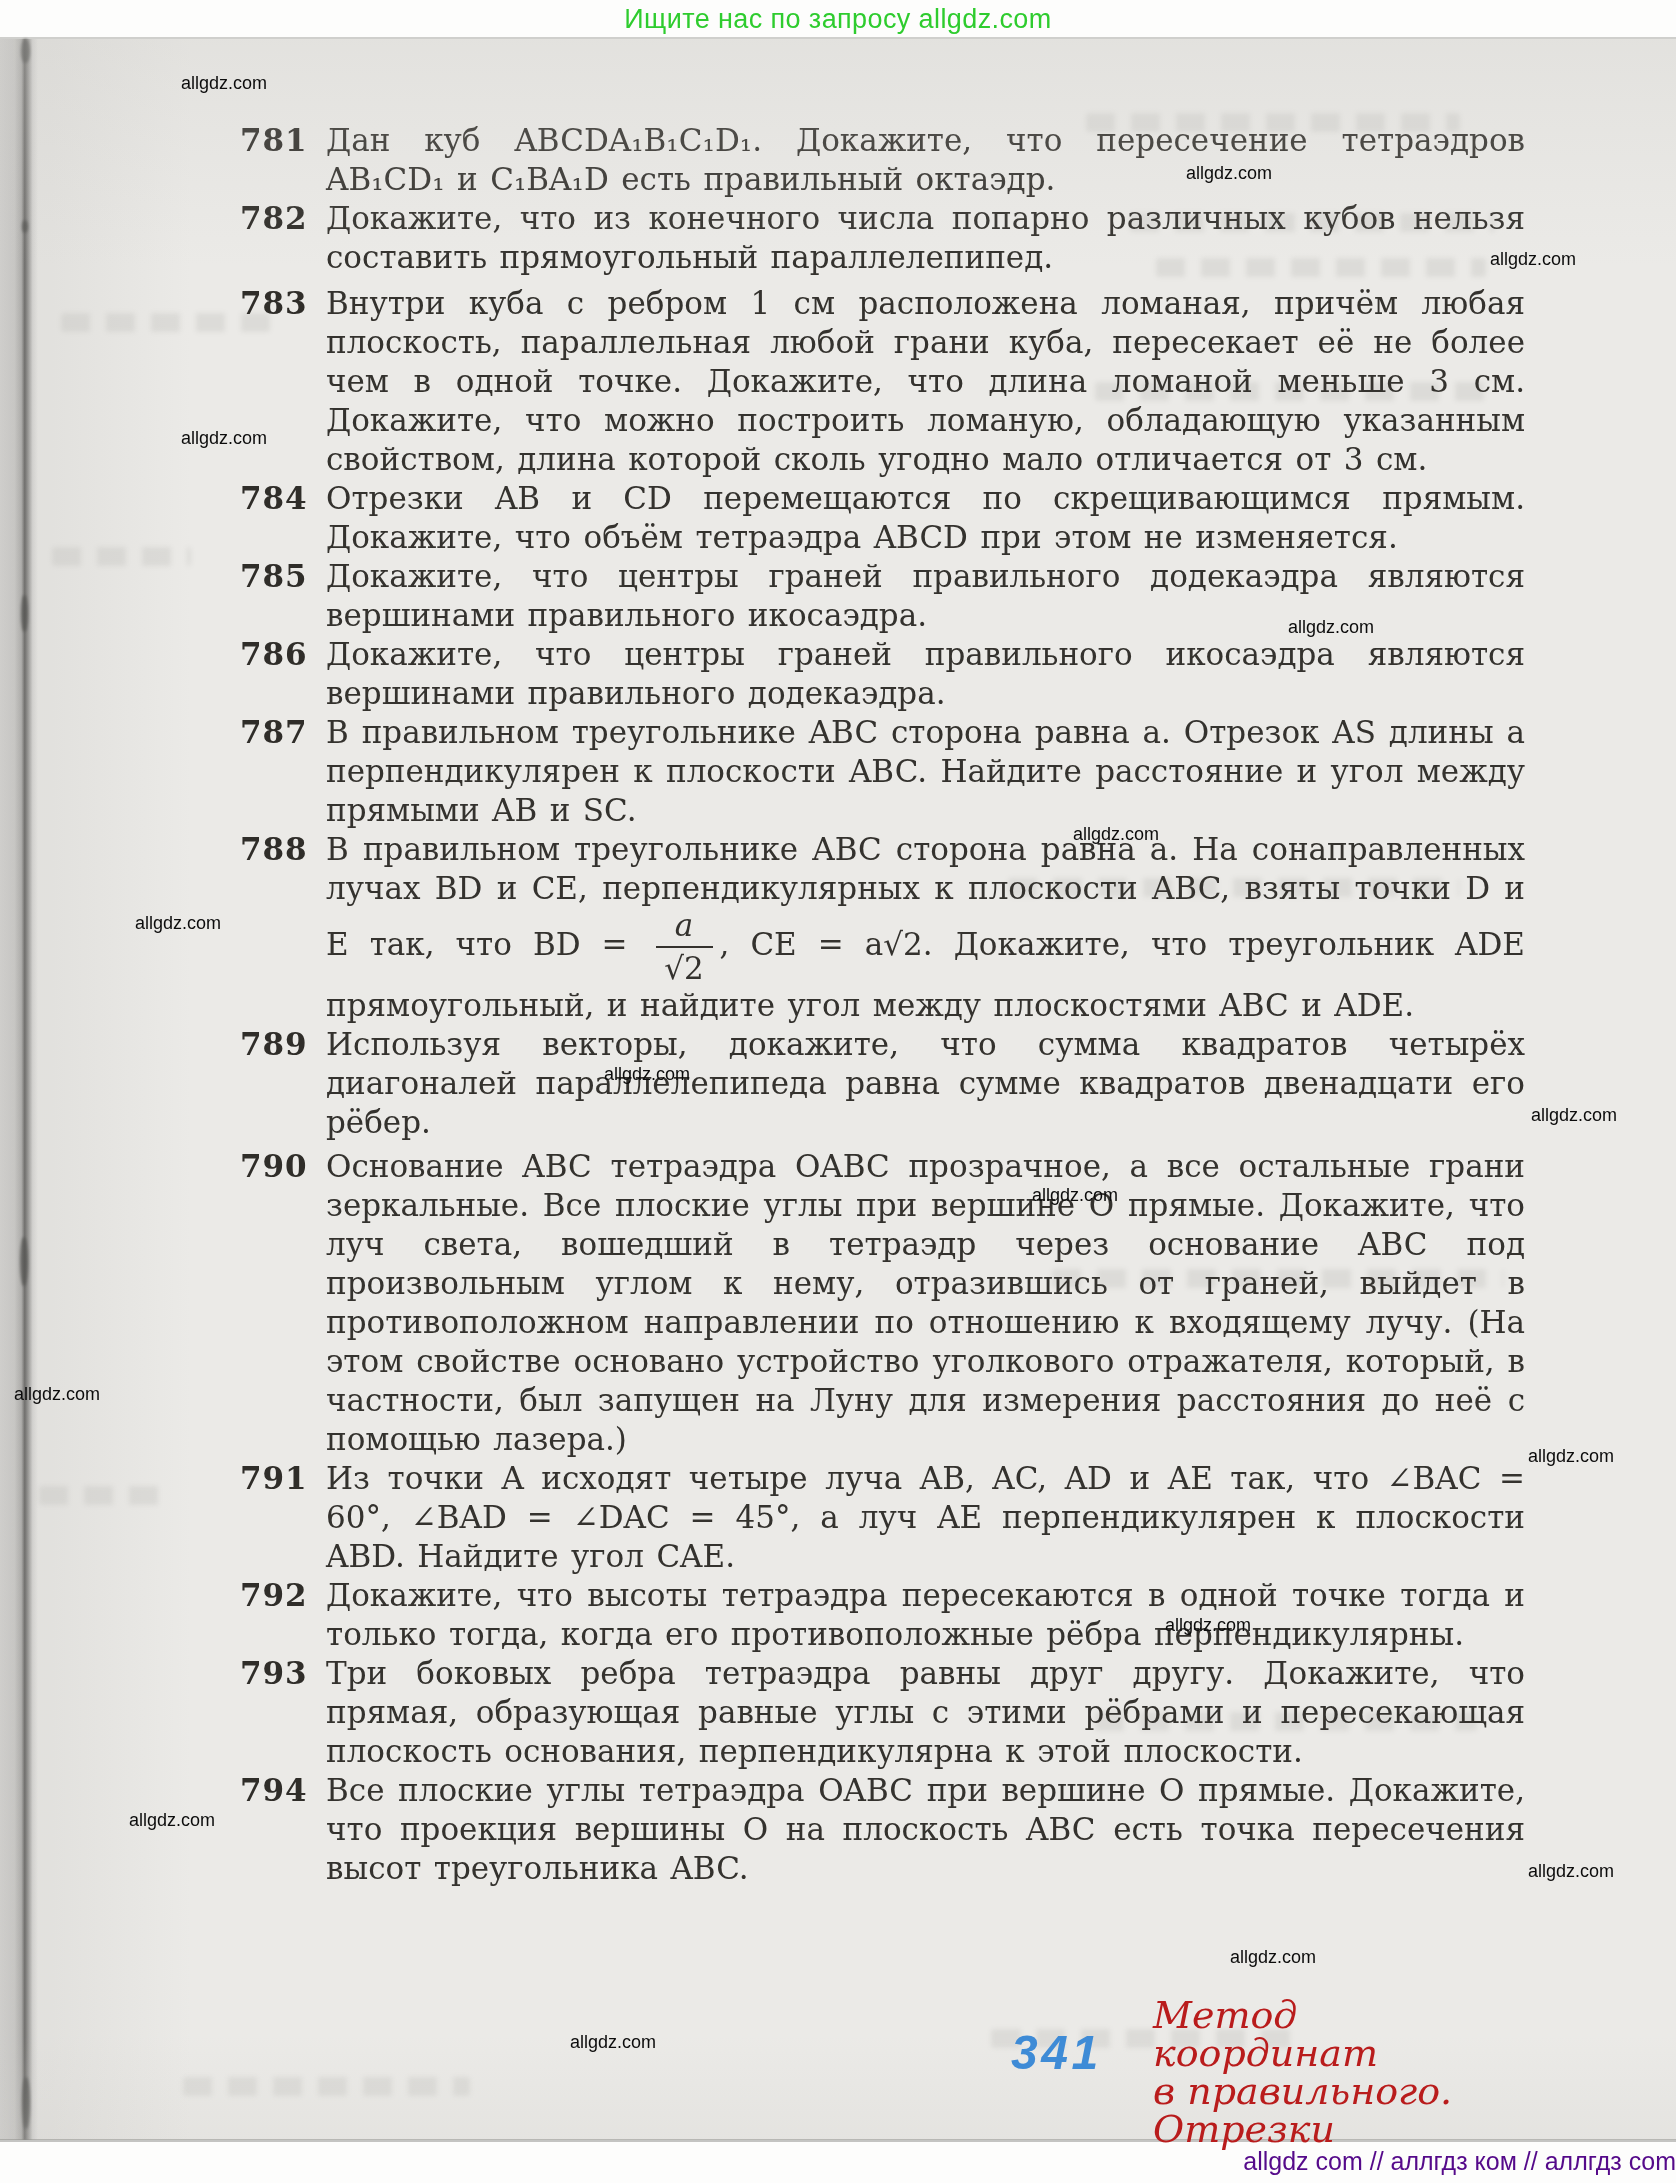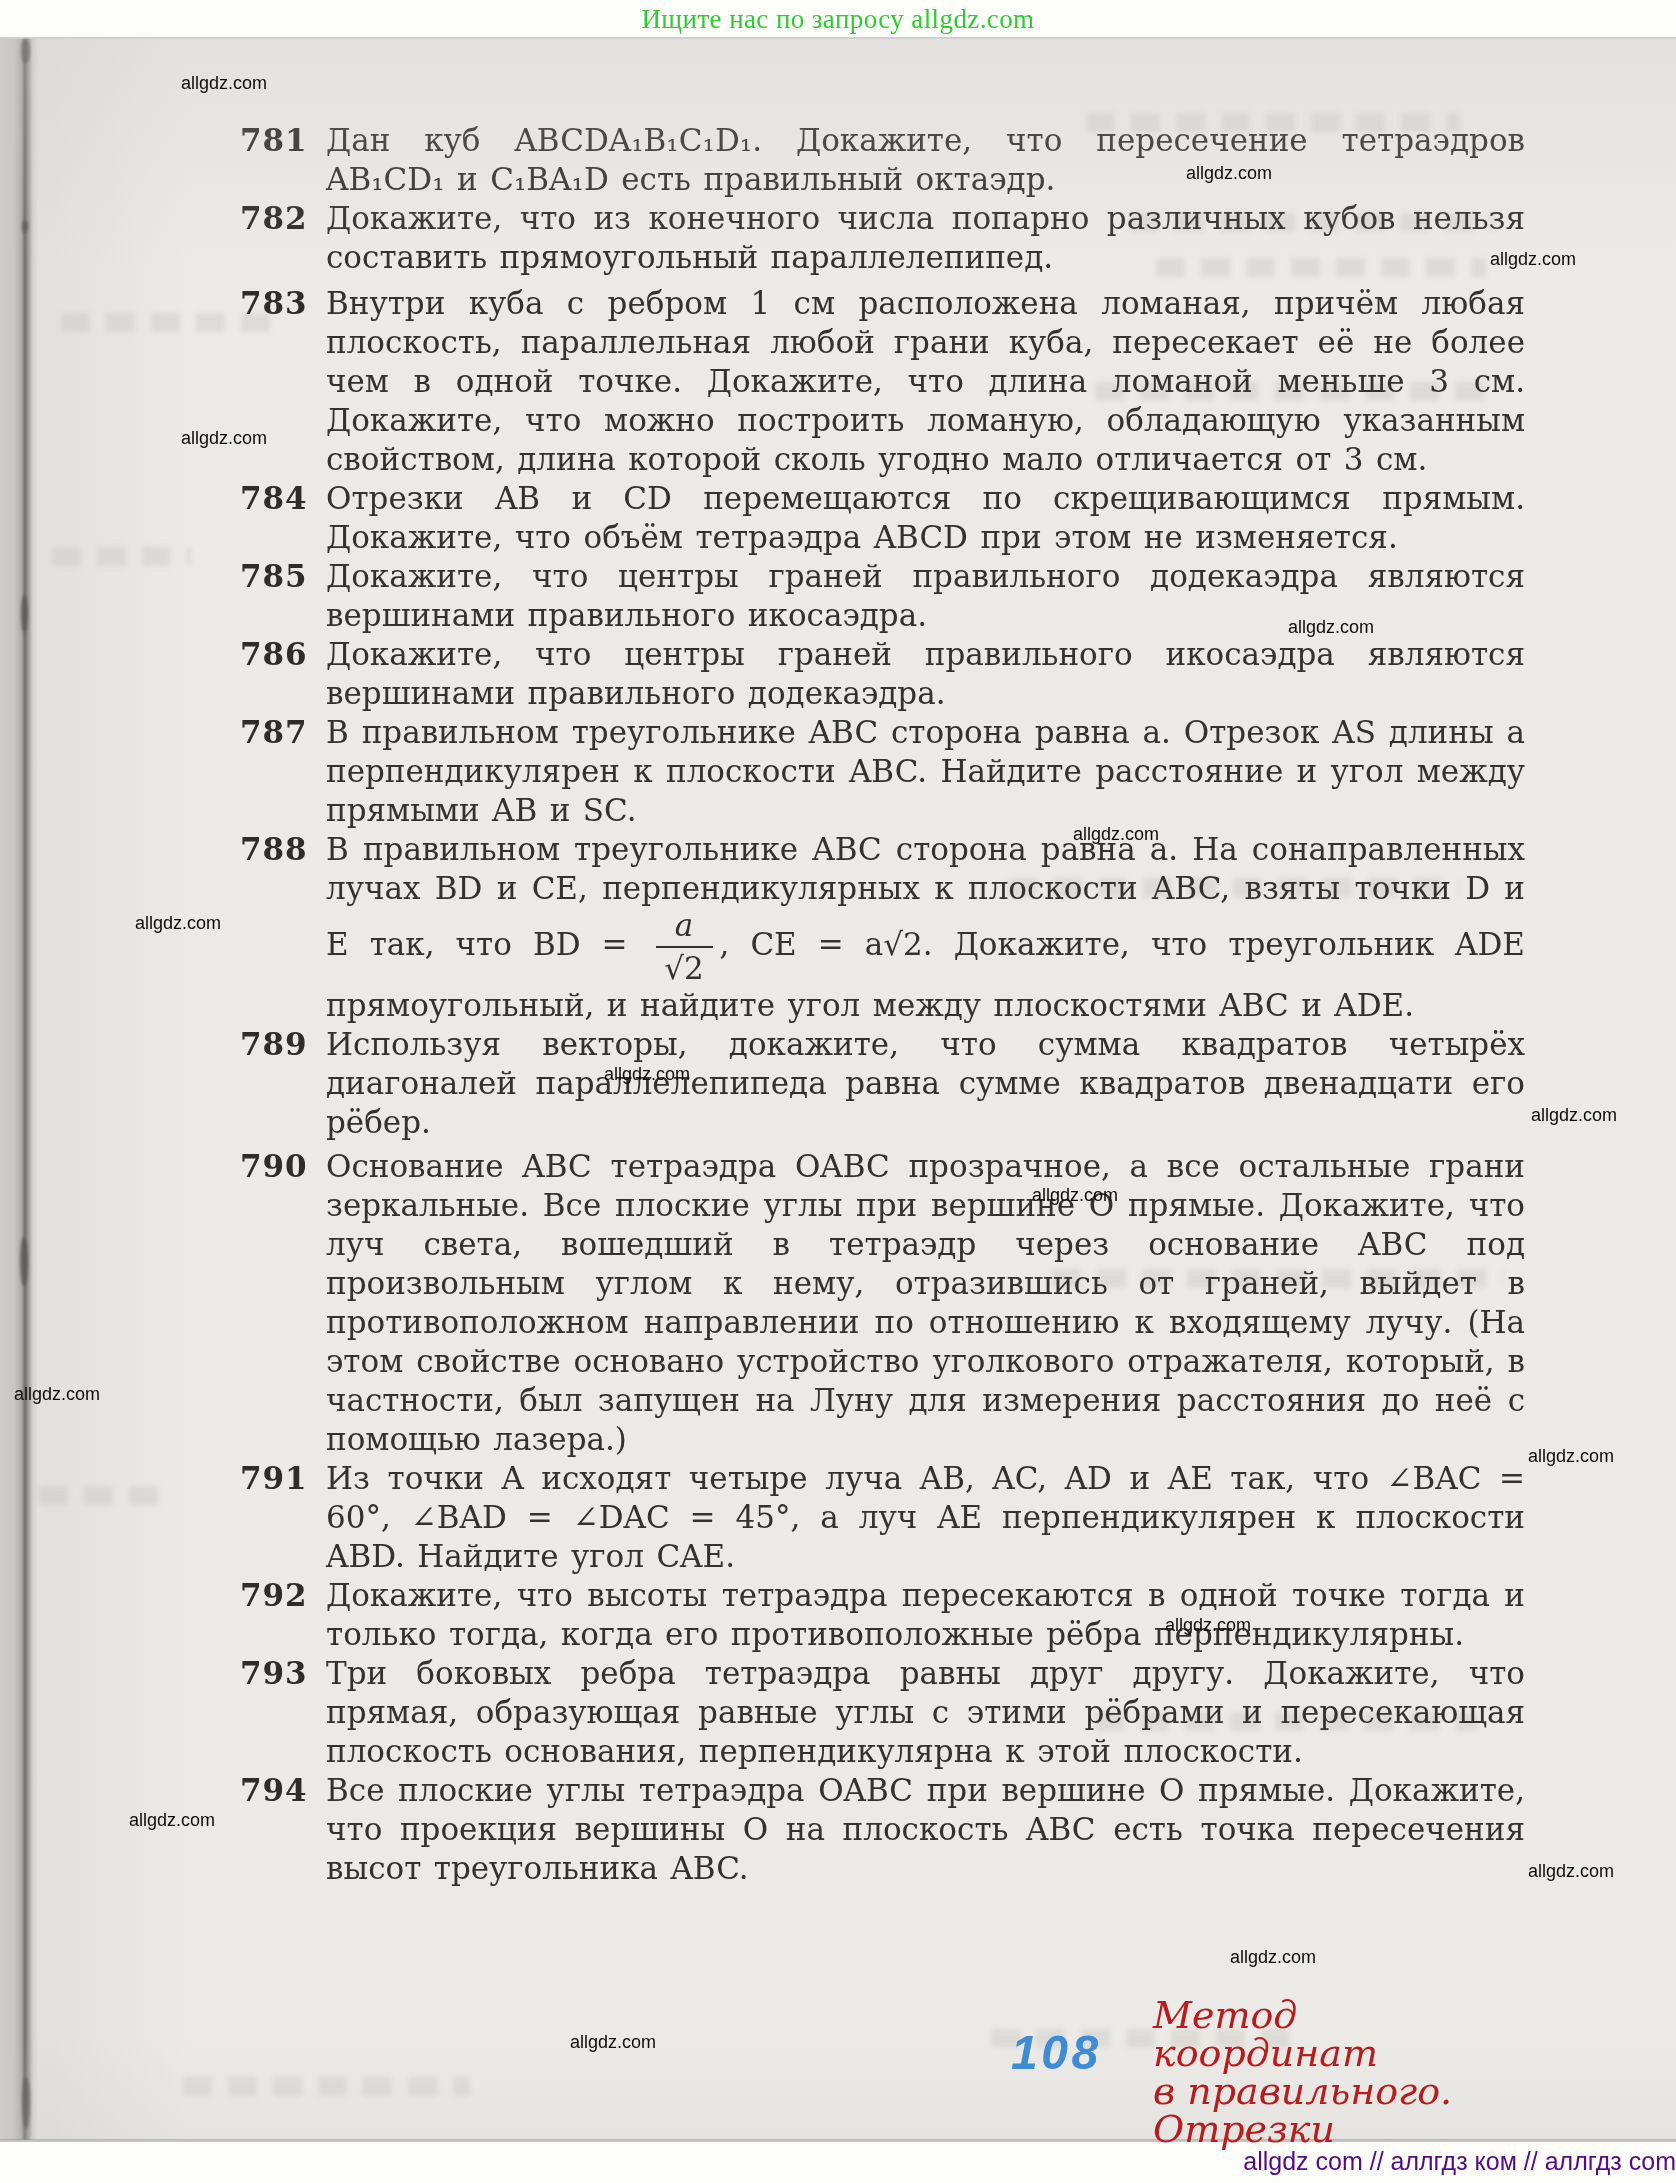--- a/index.html
+++ b/index.html
@@ -17,21 +17,21 @@
 
   .spine{position:absolute;left:0;top:0;width:38px;height:100%;
     background:linear-gradient(90deg,#d3d2d0 0%,#c9c8c6 38%,#aaa9a7 56%,#5d5c5a 65%,#7e7d7b 71%,#d7d6d4 86%,rgba(235,234,231,0) 100%);}
   .blot{position:absolute;background:#3a3a38;border-radius:50%;filter:blur(1.7px);opacity:.75;}
 
   .bleed{position:absolute;height:19px;border-radius:3.5px;filter:blur(2.6px);opacity:.33;
     background:repeating-linear-gradient(90deg,rgba(118,118,112,.38) 0 29.5px,rgba(118,118,112,0) 29.5px 45px);}
 
   
   .promo{position:absolute;left:0;top:3.5px;width:1676px;text-align:center;
-    font-family:Liberation Serif, serif;font-size:27px;color:#2ecc2e;
+    font-family:Liberation Sans, sans-serif;font-size:27px;color:#2ecc2e;
     letter-spacing:0.4px;}
 
   
   .wm{position:absolute;font-family:"Liberation Sans","DejaVu Sans",sans-serif;
     font-size:18px;color:#0c0c0c;white-space:nowrap;}
 
   
   .problems{position:absolute;left:240px;top:82px;width:1290px;color:#34322e;}
   .problem{display:flex;align-items:flex-start;}
   .pnum{flex:0 0 86px;font-size:31px;line-height:39px;font-weight:700;letter-spacing:0.9px;color:#2f2d29;}
@@ -172,21 +172,21 @@
   <span class="wm" style="left:1531px;top:1105px;">allgdz.com</span>
   <span class="wm" style="left:1032px;top:1185px;">allgdz.com</span>
   <span class="wm" style="left:14px;top:1384px;">allgdz.com</span>
   <span class="wm" style="left:1528px;top:1446px;">allgdz.com</span>
   <span class="wm" style="left:1165px;top:1615px;">allgdz.com</span>
   <span class="wm" style="left:129px;top:1810px;">allgdz.com</span>
   <span class="wm" style="left:1528px;top:1861px;">allgdz.com</span>
   <span class="wm" style="left:1230px;top:1947px;">allgdz.com</span>
   <span class="wm" style="left:570px;top:2032px;">allgdz.com</span>
 
-  <div class="page-number">108</div>
+  <div class="page-number">341</div>
   <div class="section-title">
     <div>Метод координат</div>
     <div>в правильного.</div>
     <div>Отрезки</div>
   </div>
 
   <div class="site-line">allgdz com  //  аллгдз ком  //  аллгдз com</div>
 
 </div>
 

